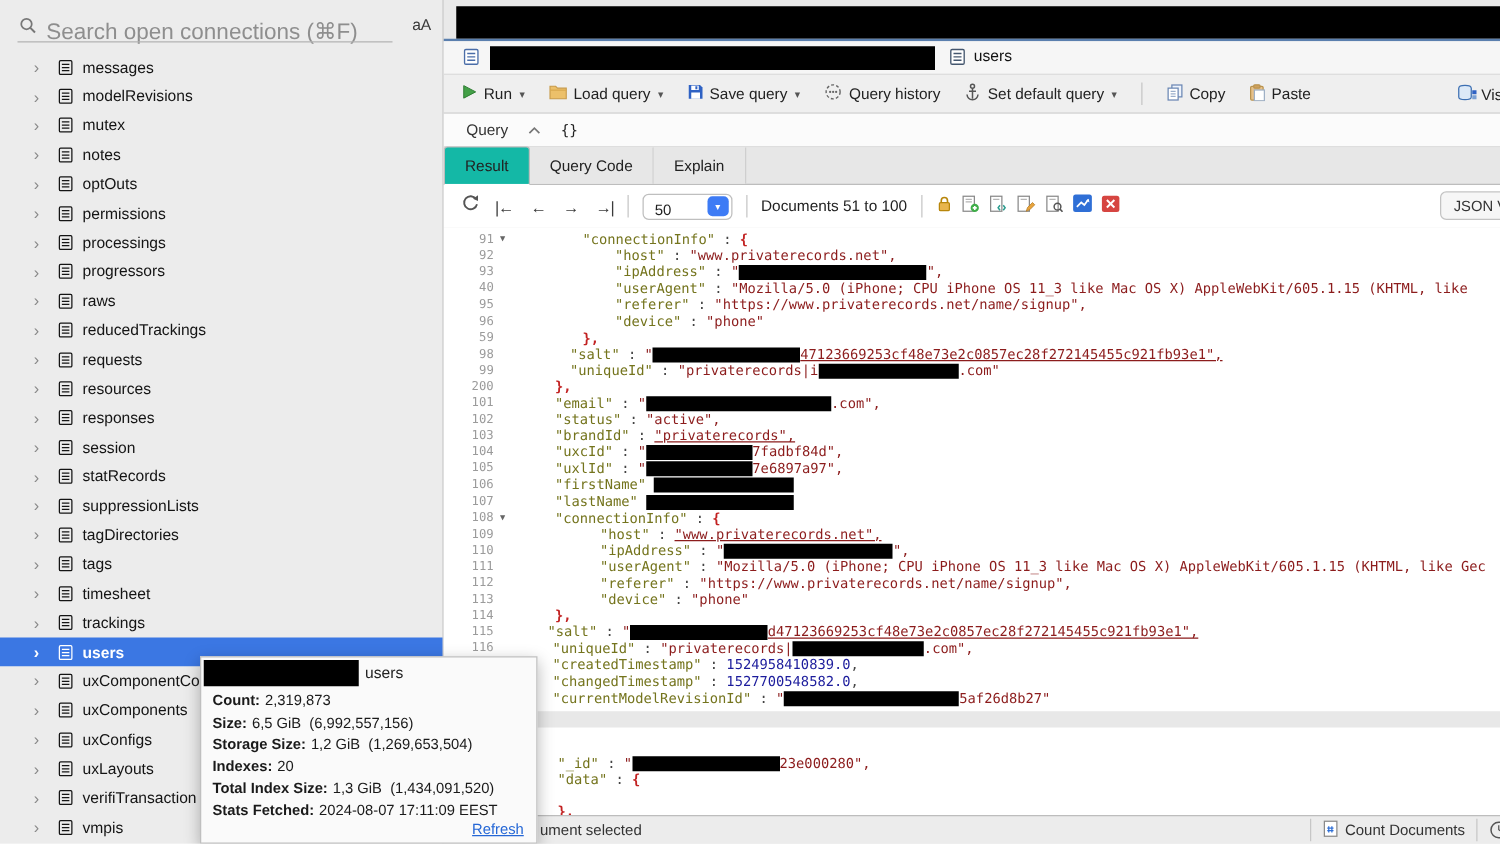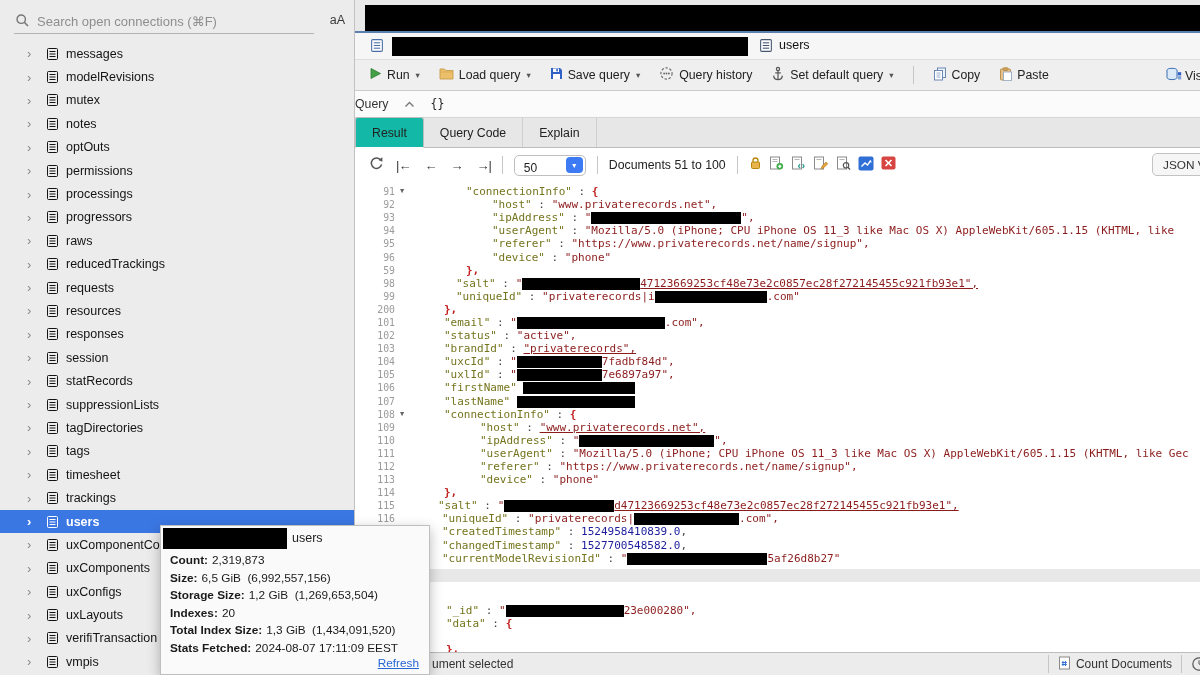--- a/index.html
+++ b/index.html
@@ -2,21 +2,21 @@
 <html><head>
 <meta charset="utf-8">
 <style>
   html,body{margin:0;padding:0;}
   body{width:1200px;height:675px;overflow:hidden;position:relative;background:#fff;
        font-family:"Liberation Sans",sans-serif;-webkit-font-smoothing:antialiased;}
   
   .sidebar{position:absolute;left:0;top:0;width:354px;height:675px;background:#ececec;border-right:1px solid #c2c2c2;}
   .search-row{position:relative;height:40px;}
   .search-icon{position:absolute;left:15px;top:13px;}
-  .search-ph{position:absolute;left:37px;top:14px;font-size:13px;color:#8e8e8e;}
+  .search-ph{position:absolute;left:37px;top:14px;font-size:18px;color:#8e8e8e;}
   .search-line{position:absolute;left:14px;right:40px;top:33px;border-bottom:1px solid #b3b3b3;}
   .aa-toggle{position:absolute;right:9px;top:13px;font-size:12.5px;color:#3a3a3a;}
   .tree{position:absolute;top:42px;left:0;right:0;}
   .trow{height:23.4px;display:flex;align-items:center;padding-left:27px;font-size:12.5px;color:#141414;}
   .trow .chev{width:19px;color:#8a8a8a;font-size:13px;line-height:1;}
   .trow .cicon{width:20px;display:flex;align-items:center;}
   .trow .lbl{white-space:nowrap;}
   .trow.sel{background:#3b77e3;color:#fff;font-weight:bold;}
   .trow.sel .chev{color:#fff;}
   
@@ -29,21 +29,21 @@
   .conn-redact{position:absolute;left:37px;top:4px;width:356px;height:19px;}
   .conn-row .cicon2{position:absolute;left:404px;top:5px;color:#44566e;}
   .conn-label{position:absolute;left:424px;top:5px;font-size:12.5px;color:#111;}
   .toolbar{position:absolute;left:0;top:59px;width:100%;height:32px;background:#efefef;border-top:1px solid #dedede;
            border-bottom:1px solid #cccccc;display:flex;align-items:center;padding-left:14px;gap:19px;box-sizing:border-box;}
   .tbtn{display:flex;align-items:center;gap:5px;font-size:12.3px;color:#222;white-space:nowrap;}
   .caret{font-size:8.5px;color:#555;margin-left:1px;}
   .vsep{width:1px;height:18px;background:#c6c6c6;}
   .vis-btn{position:absolute;left:810px;top:7px;display:flex;align-items:center;gap:3px;font-size:12.3px;color:#222;}
   .query-row{position:absolute;left:0;top:91px;width:100%;height:27px;background:#fbfbfb;border-bottom:1px solid #d5d5d5;
-             display:flex;align-items:center;box-sizing:border-box;font-size:12.3px;color:#333;}
+             display:flex;align-items:center;padding-left:18px;box-sizing:border-box;font-size:12.3px;color:#333;}
   .query-chev{margin-left:15px;display:flex;}
   .query-val{margin-left:16px;font-family:"DejaVu Sans Mono","Liberation Mono",monospace;font-size:11.5px;color:#222;}
   .tabs-row{position:absolute;left:0;top:118px;width:100%;height:30px;background:#e7e7e7;border-bottom:1px solid #bdbdbd;
             display:flex;align-items:flex-end;box-sizing:border-box;}
   .tab{height:29px;padding:0 16px;display:flex;align-items:center;font-size:12.3px;color:#222;
        border-right:1px solid #cfcfcf;background:#e7e7e7;}
   .tab.active{background:#14b8a6;border:1px solid #bdbdbd;border-bottom:1px solid #fff;margin-bottom:-1px;
               border-top-left-radius:3px;border-top-right-radius:3px;}
   .result-toolbar{position:absolute;left:0;top:148px;width:100%;height:34px;background:#fff;display:flex;
                   align-items:center;padding-left:12px;gap:11px;box-sizing:border-box;}
@@ -612,21 +612,21 @@
             <line x1="10.5" y1="4" x2="4.5" y2="10" stroke="#fff" stroke-width="1.6"></line>
           </svg></span>
     </span>
     <span class="json-view-btn">JSON V</span>
   </div>
 
   <div class="editor" id="editor">
       <div class="line"><span class="num">91</span><span class="fold">▼</span><span class="txt" style="margin-left: 50px;"><span class="c-k">"connectionInfo"</span><span class="c-p"> : </span><span class="c-b">{</span></span></div>
       <div class="line"><span class="num">92</span><span class="fold"></span><span class="txt" style="margin-left: 76px;"><span class="c-k">"host"</span><span class="c-p"> : </span><span class="c-s">"www.privaterecords.net",</span></span></div>
       <div class="line"><span class="num">93</span><span class="fold"></span><span class="txt" style="margin-left: 76px;"><span class="c-k">"ipAddress"</span><span class="c-p"> : </span><span class="c-s">"</span><span class="rd" style="width: 150px;"></span><span class="c-s">",</span></span></div>
-      <div class="line"><span class="num">94</span><span class="fold"></span><span class="txt" style="margin-left: 76px;"><span class="c-k">"userAgent"</span><span class="c-p"> : </span><span class="c-s">"Mozilla/5.0 (iPhone; CPU iPhone OS 11_3 like Mac OS X) AppleWebKit/605.1.15 (KHTML, like</span></span></div>
+      <div class="line"><span class="num">40</span><span class="fold"></span><span class="txt" style="margin-left: 76px;"><span class="c-k">"userAgent"</span><span class="c-p"> : </span><span class="c-s">"Mozilla/5.0 (iPhone; CPU iPhone OS 11_3 like Mac OS X) AppleWebKit/605.1.15 (KHTML, like</span></span></div>
       <div class="line"><span class="num">95</span><span class="fold"></span><span class="txt" style="margin-left: 76px;"><span class="c-k">"referer"</span><span class="c-p"> : </span><span class="c-s">"https://www.privaterecords.net/name/signup",</span></span></div>
       <div class="line"><span class="num">96</span><span class="fold"></span><span class="txt" style="margin-left: 76px;"><span class="c-k">"device"</span><span class="c-p"> : </span><span class="c-s">"phone"</span></span></div>
       <div class="line"><span class="num">59</span><span class="fold"></span><span class="txt" style="margin-left: 50px;"><span class="c-b">},</span></span></div>
       <div class="line"><span class="num">98</span><span class="fold"></span><span class="txt" style="margin-left: 40px;"><span class="c-k">"salt"</span><span class="c-p"> : </span><span class="c-s">"</span><span class="rd" style="width: 118px;"></span><span class="c-su">47123669253cf48e73e2c0857ec28f272145455c921fb93e1",</span></span></div>
       <div class="line"><span class="num">99</span><span class="fold"></span><span class="txt" style="margin-left: 40px;"><span class="c-k">"uniqueId"</span><span class="c-p"> : </span><span class="c-s">"privaterecords|i</span><span class="rd" style="width: 112px;"></span><span class="c-s">.com"</span></span></div>
       <div class="line"><span class="num">200</span><span class="fold"></span><span class="txt" style="margin-left: 28px;"><span class="c-b">},</span></span></div>
       <div class="line"><span class="num">101</span><span class="fold"></span><span class="txt" style="margin-left: 28px;"><span class="c-k">"email"</span><span class="c-p"> : </span><span class="c-s">"</span><span class="rd" style="width: 148px;"></span><span class="c-s">.com",</span></span></div>
       <div class="line"><span class="num">102</span><span class="fold"></span><span class="txt" style="margin-left: 28px;"><span class="c-k">"status"</span><span class="c-p"> : </span><span class="c-s">"active",</span></span></div>
       <div class="line"><span class="num">103</span><span class="fold"></span><span class="txt" style="margin-left: 28px;"><span class="c-k">"brandId"</span><span class="c-p"> : </span><span class="c-su">"privaterecords",</span></span></div>
       <div class="line"><span class="num">104</span><span class="fold"></span><span class="txt" style="margin-left: 28px;"><span class="c-k">"uxcId"</span><span class="c-p"> : </span><span class="c-s">"</span><span class="rd" style="width: 85px;"></span><span class="c-s">7fadbf84d",</span></span></div>

